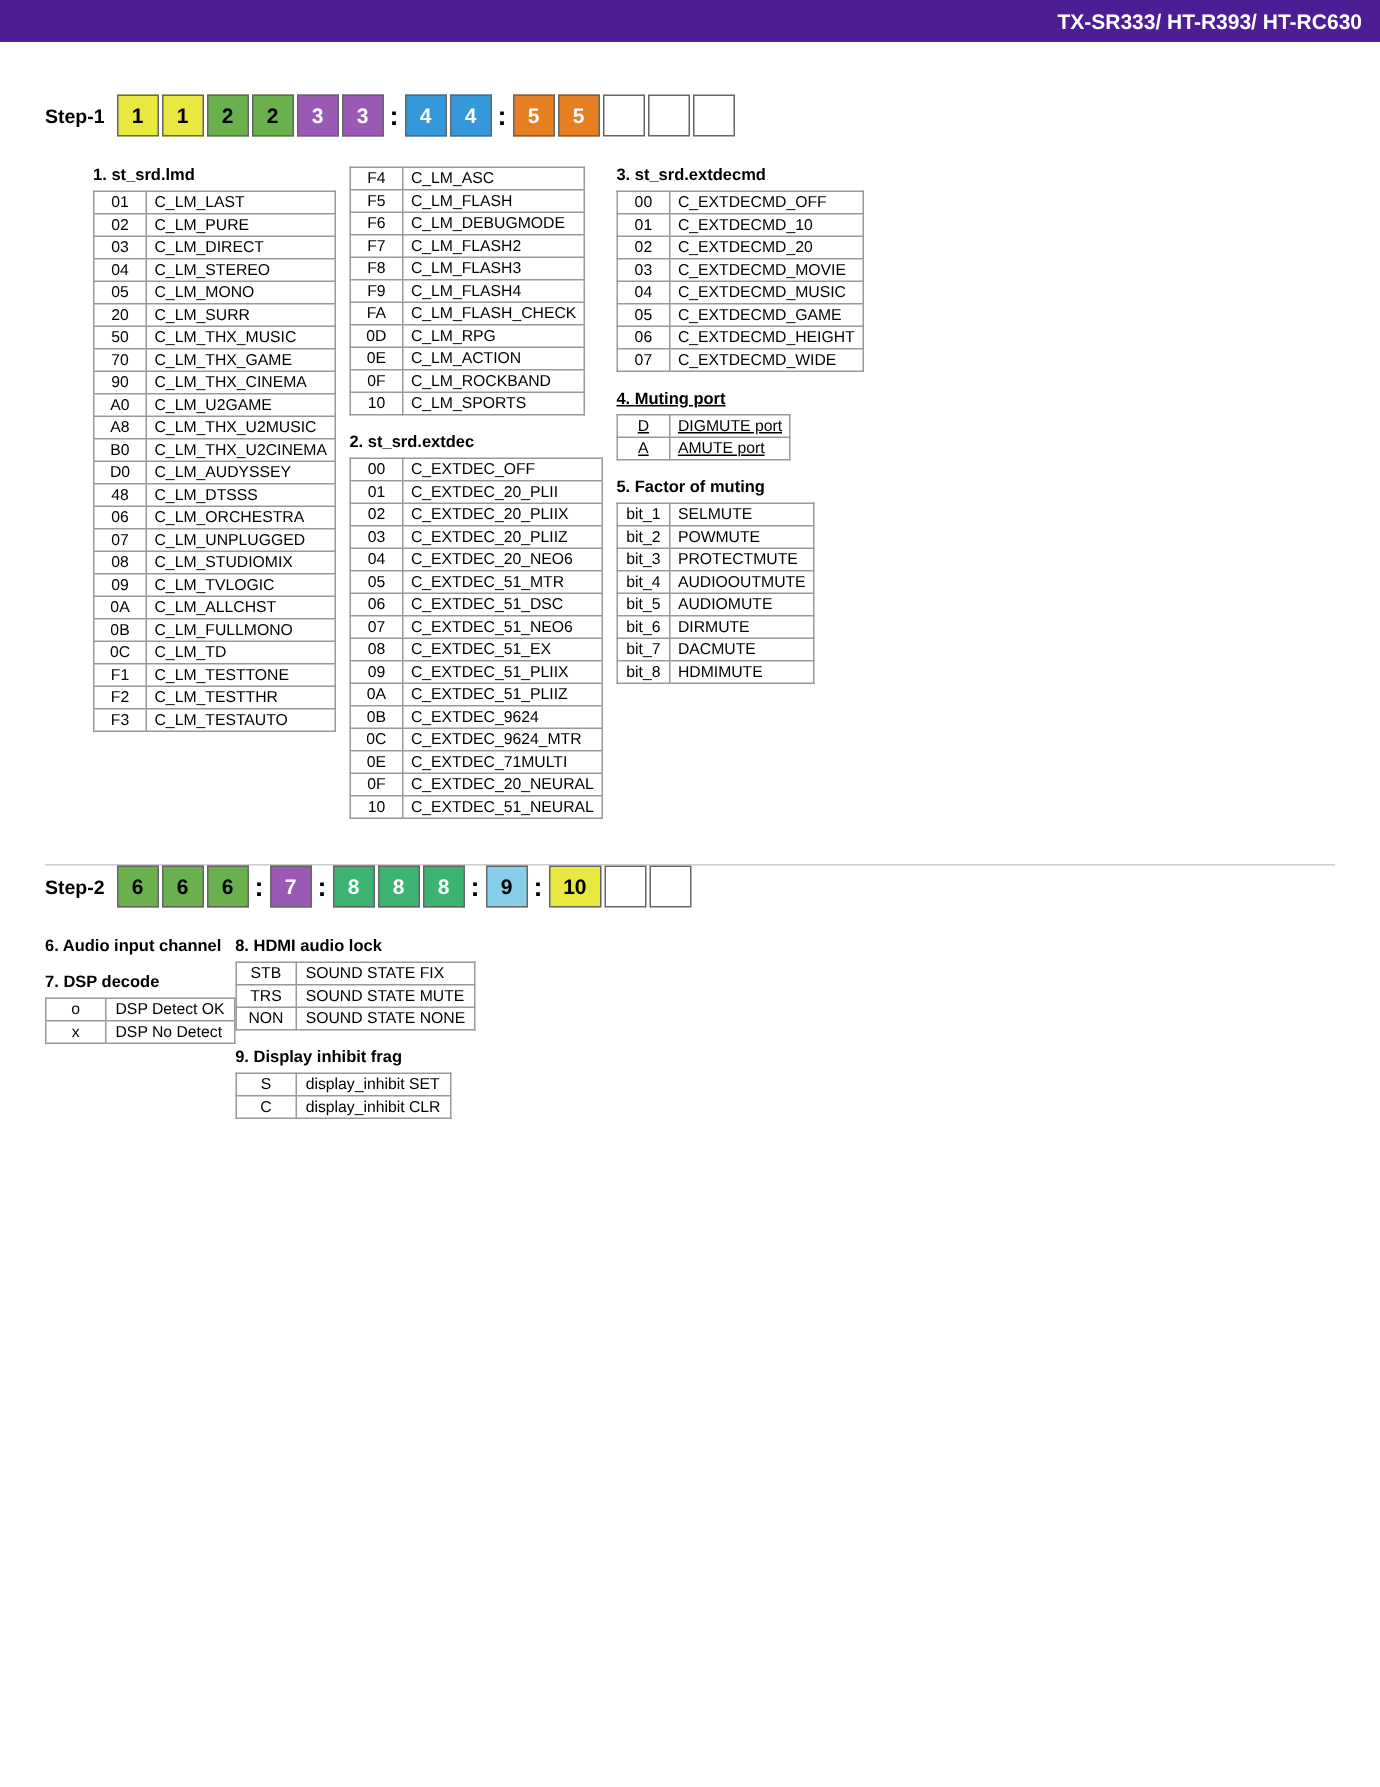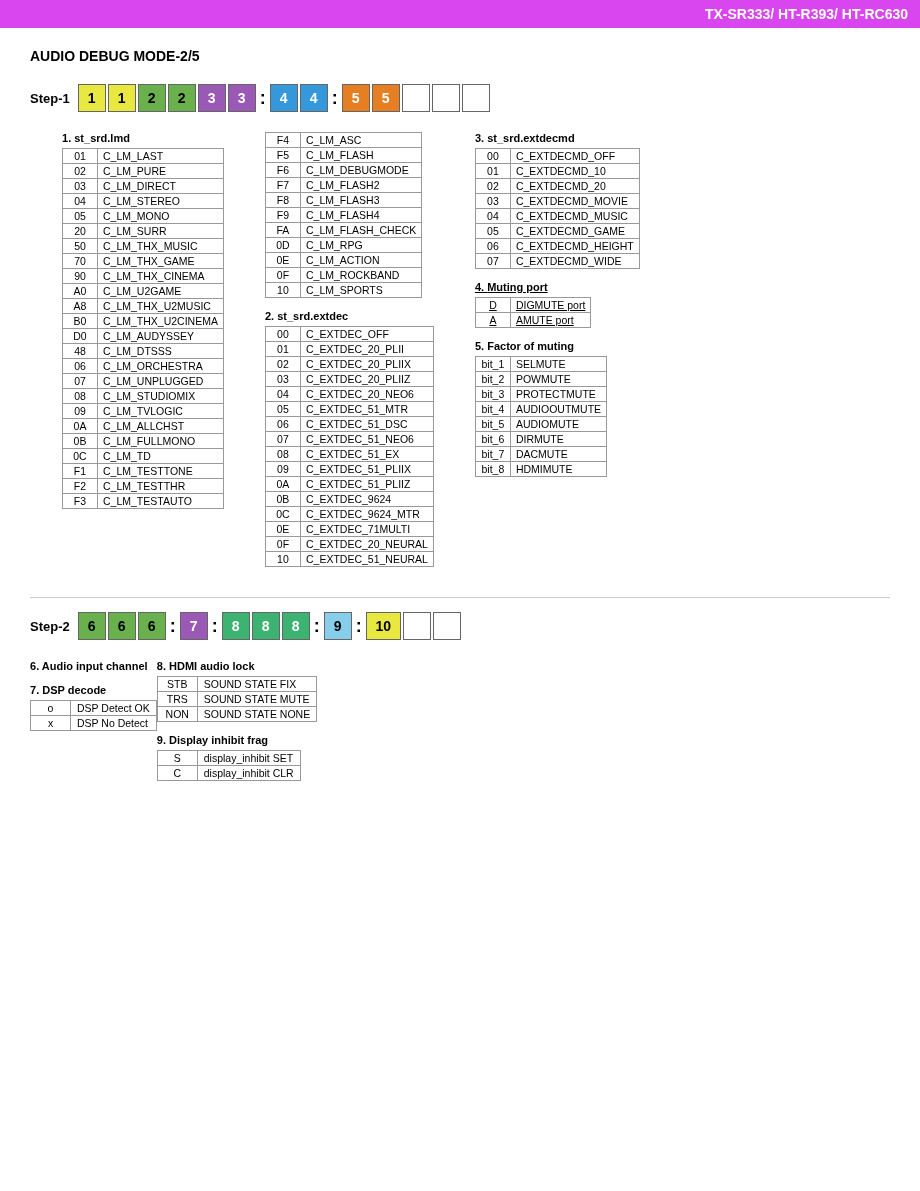--- a/index.html
+++ b/index.html
@@ -1,19 +1,19 @@
 <!DOCTYPE html>
 <html><head>
   <meta charset="utf-8">
   <style>
     * { box-sizing: border-box; margin: 0; padding: 0; }
     body { font-family: Arial, sans-serif; font-size: 11px; background: #fff; color: #000; width: 920px; min-height: 1191px; position: relative; }
     
     
-    .header-bar { background: #d946ef; color: #fff; text-align: right; padding: 6px 12px; font-size: 14px; font-weight: bold; }
+    .header-bar { background: #4c1d95; color: #fff; text-align: right; padding: 6px 12px; font-size: 14px; font-weight: bold; }
     
     .main-content { padding: 20px 30px; }
     
     .page-title { font-size: 20px; font-weight: bold; margin-bottom: 2px; }
     .page-subtitle { font-size: 14px; font-weight: bold; margin-bottom: 20px; }
     
     
     .step-label { font-weight: bold; font-size: 13px; margin-right: 8px; }
     .fl-display-label { text-align: center; font-size: 11px; margin-bottom: 4px; margin-left: 60px; }
     
@@ -32,37 +32,36 @@
     .section-num { font-weight: bold; }
     
     
     .data-table { border-collapse: collapse; font-size: 10.5px; }
     .data-table td { border: 1px solid #999; padding: 1px 5px; white-space: nowrap; }
     .data-table td:first-child { width: 35px; text-align: center; }
     
     .section-title { font-size: 11px; font-weight: bold; margin-bottom: 4px; }
     
     
-    .step2-area { margin-top: 30px; border-top: 1px solid #ccc; padding-top: 14px; }
+    .step2-area { margin-top: 30px; border-top: 1px solid #ccc; padding-top: 0; }
     
     .bottom-sections { display: flex; margin-top: 15px; }
     
     .small-table td { border: 1px solid #999; padding: 1px 6px; font-size: 10.5px; }
     .small-table td:first-child { width: 40px; }
   </style>
 </head>
 <body>
 
 <div class="header-bar">
   <span>TX-SR333/ HT-R393/ HT-RC630</span>
 </div>
 
 <div class="main-content">
 
-  <div class="page-subtitle">AUDIO DEBUG MODE-2/5</div>
 
   <div style="margin-top: 15px;">
     <div class="step-row">
       <span class="step-label">Step-1</span>
       <div class="step-cells">
         <div class="cell cell-yellow">1</div>
         <div class="cell cell-yellow">1</div>
         <div class="cell cell-green">2</div>
         <div class="cell cell-green">2</div>
         <div class="cell cell-purple">3</div>
@@ -73,21 +72,21 @@
         <div class="cell-separator">:</div>
         <div class="cell cell-orange">5</div>
         <div class="cell cell-orange">5</div>
         <div class="cell cell-white"></div>
         <div class="cell cell-white"></div>
         <div class="cell cell-white"></div>
       </div>
     </div>
   </div>
 
-  <div style="display: flex; gap: 41px;  padding-left: 32px;">
+  <div style="display: flex; gap: 9px;  padding-left: 32px;">
 
     <div>
       <div class="section-title">
         <span class="section-num">1</span><span>. </span><span>st_srd.lmd</span>
       </div>
       <table class="data-table">
         <tbody id="section1-tbody">
             <tr>
               <td>01</td>
               <td>C_LM_LAST</td>

